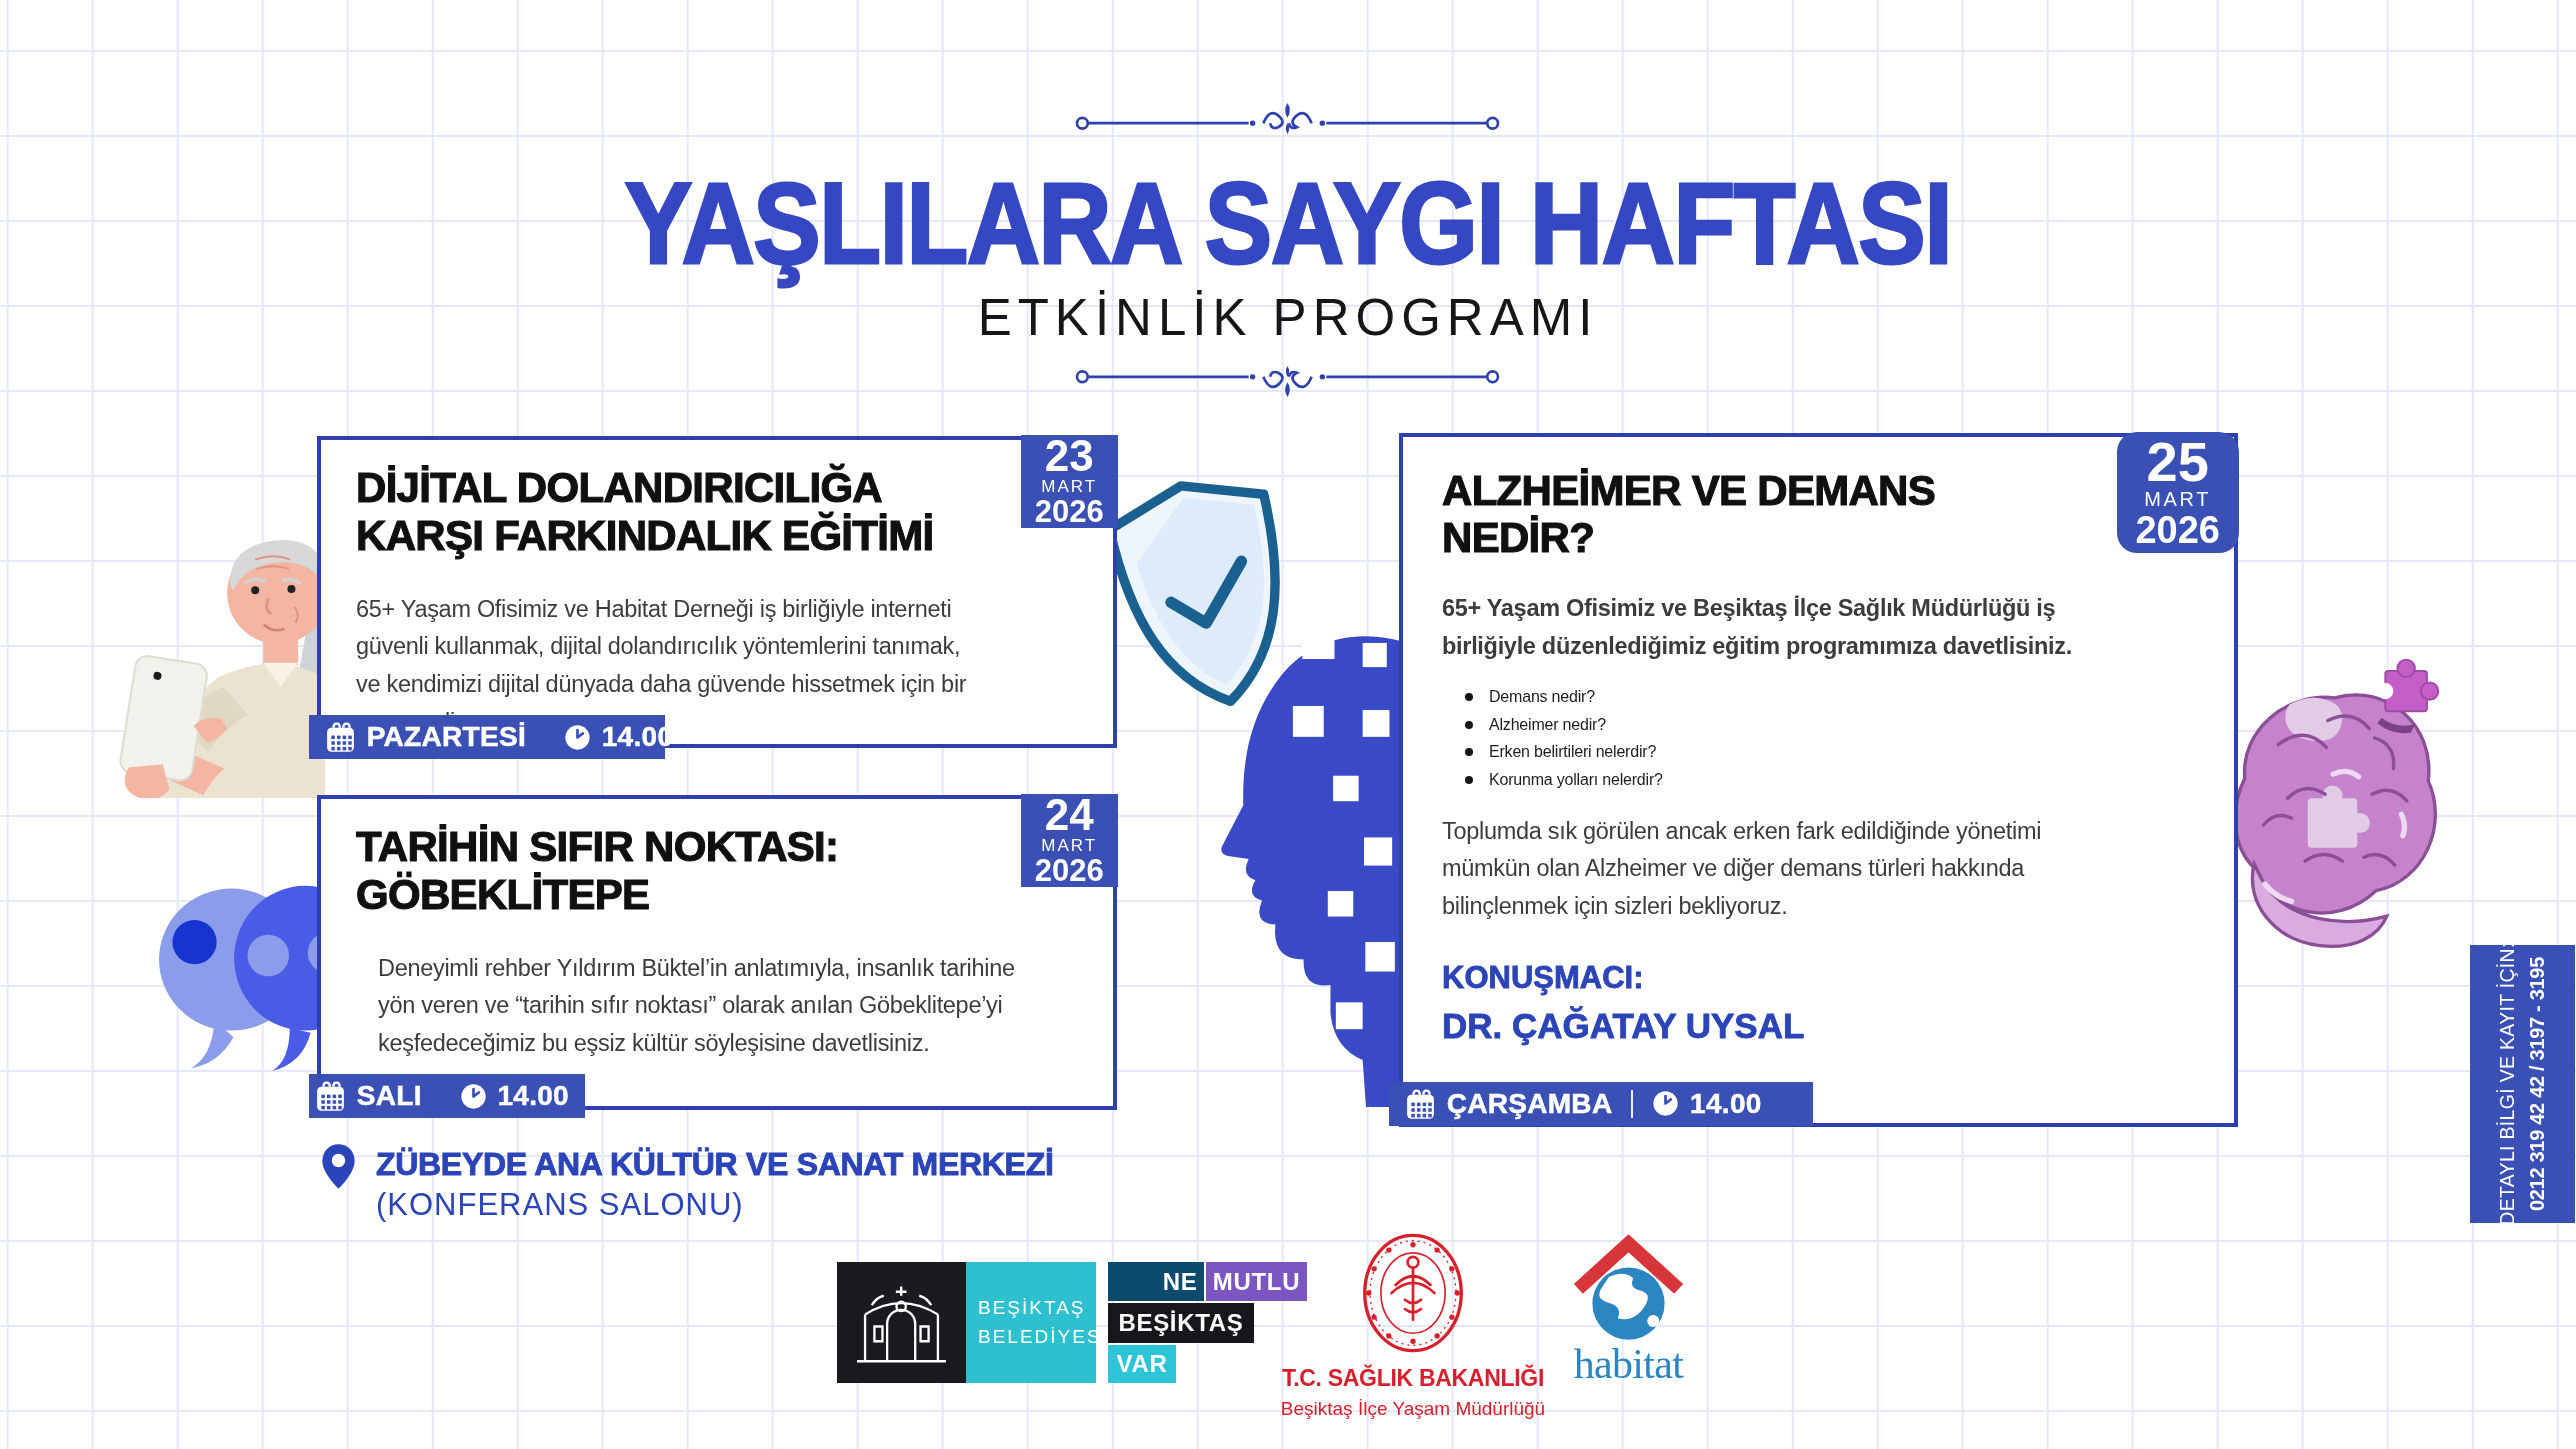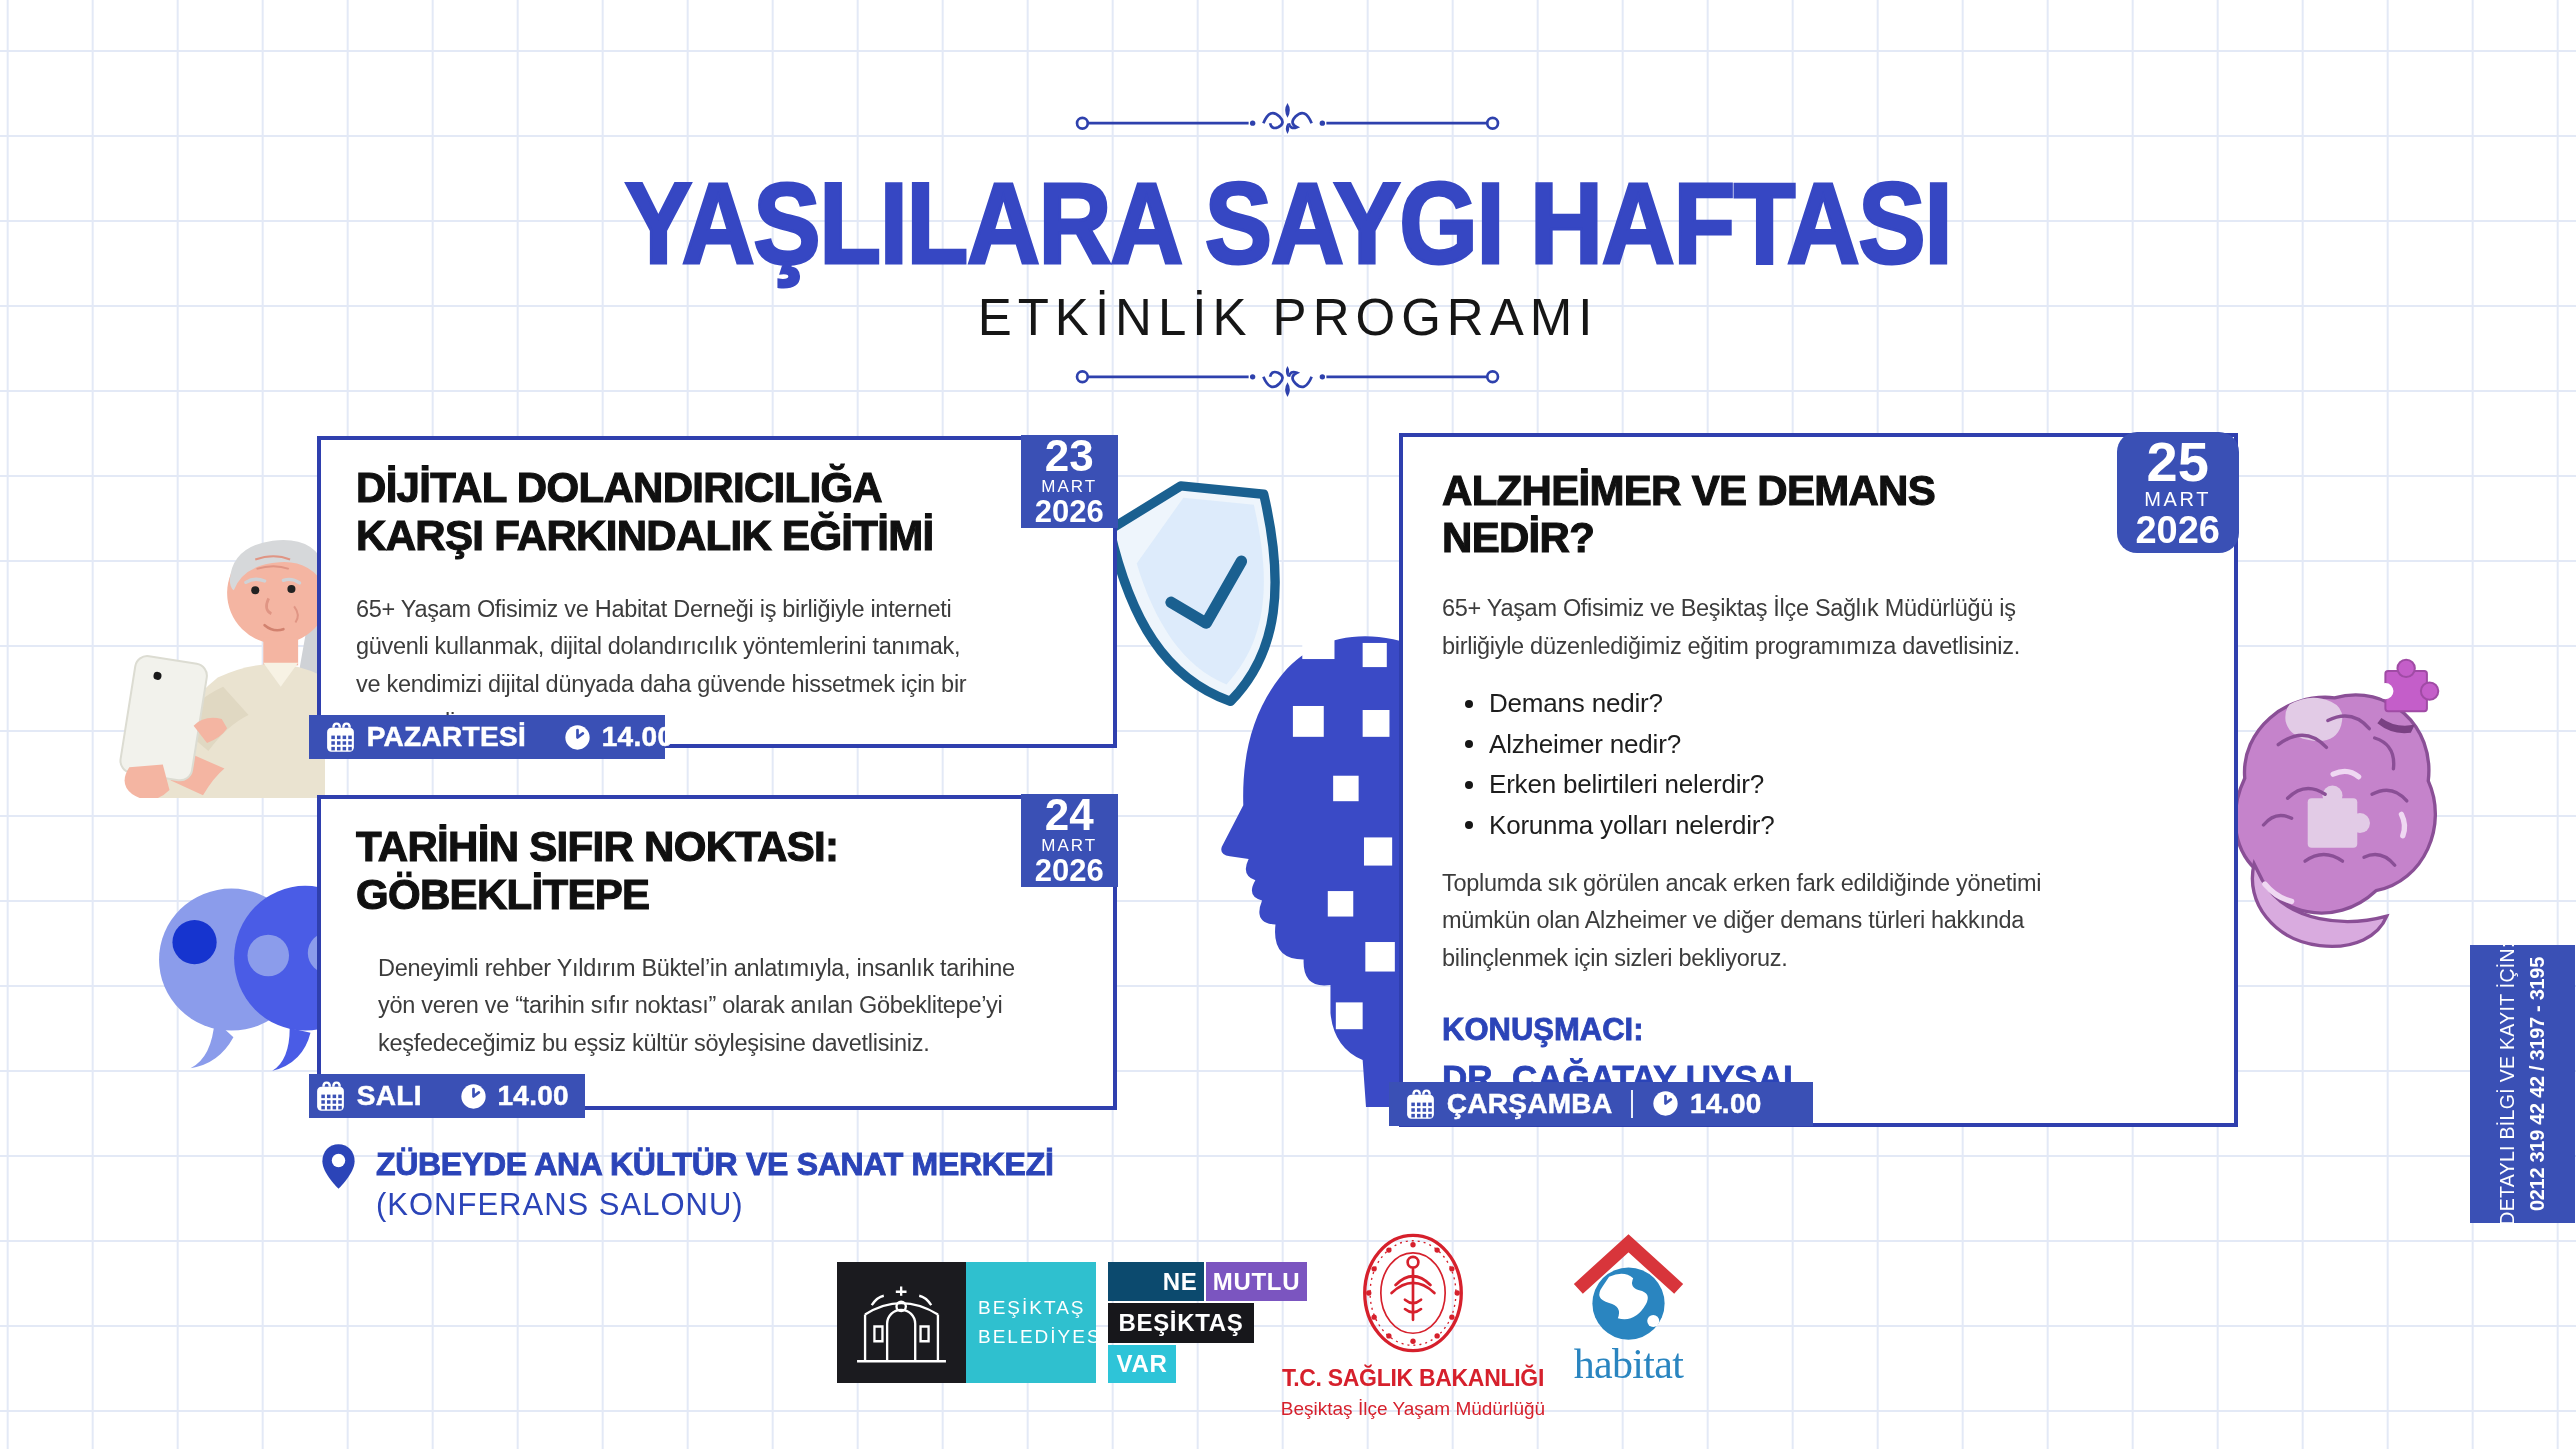--- a/index.html
+++ b/index.html
@@ -38,21 +38,21 @@
 
   .card-title{
     font-size:42px;font-weight:bold;color:#101010;line-height:1.14;
     -webkit-text-stroke:1.1px #101010;letter-spacing:-0.7px;
   }
   .card-desc{
     white-space:pre-line;font-size:23.5px;color:#3c3c3c;line-height:1.6;letter-spacing:-0.3px;
   }
   #card1 .card-desc{margin-top:31px;}
   #card2 .card-desc{margin-top:31px;margin-left:22px;}
-  #card3 .card-desc{margin-top:28px;}
+  #card3 .card-desc{margin-top:28px;font-weight:bold;}
 
   .badge{
     position:absolute;top:-4.7px;right:-4.7px;background:#3a50b5;color:#fff;
     display:flex;flex-direction:column;align-items:center;justify-content:center;
     text-align:center;z-index:6;
   }
   .badge.small{width:97px;height:93px;}
   .badge.large{width:122px;height:121px;border-radius:20px;}
   .badge-day{font-weight:bold;line-height:.95;}
   .badge-month{font-weight:400;line-height:1.15;}
@@ -71,21 +71,21 @@
   #card1 .bar{left:-12px;bottom:-15.4px;width:356px;}
   #card2 .bar{left:-12px;bottom:-12px;width:276px;justify-content:flex-end;}
   #card3 .bar{left:-14px;bottom:-2.7px;width:424px;}
   .bar-day,.bar-time{font-size:28px;font-weight:bold;letter-spacing:0.3px;-webkit-text-stroke:0.5px #fff;}
   .bar .ic{display:inline-flex;margin-right:10.7px;}
   .bar-divider{width:2px;height:28px;background:rgba(255,255,255,.9);margin:0 19px;}
 
   .bullets{margin:23px 0 0 23px;}
   .bullet{display:flex;align-items:center;margin-bottom:9.4px;}
   .b-dot{width:8px;height:8px;border-radius:50%;background:#161616;margin-right:16px;flex:0 0 auto;}
-  .bullet span.txt{font-size:26px;color:#1d1d1d;letter-spacing:-0.2px;}
+  .bullet span.txt{font-size:16px;color:#1d1d1d;letter-spacing:-0.2px;}
 
   .closing{white-space:pre-line;font-size:23.5px;color:#3c3c3c;line-height:1.6;letter-spacing:-0.3px;margin-top:24px;}
   .speaker{margin-top:35px;color:#2b44b8;}
   .speaker-label{font-size:31px;font-weight:bold;-webkit-text-stroke:0.8px #2b44b8;}
   .speaker-name{font-size:35px;font-weight:bold;margin-top:9.4px;-webkit-text-stroke:0.8px #2b44b8;}
 
   
   .venue-pin{position:absolute;left:321px;top:1143px;z-index:4;}
   .venue-name{
     position:absolute;left:376px;top:1146px;z-index:4;font-size:32px;font-weight:bold;

